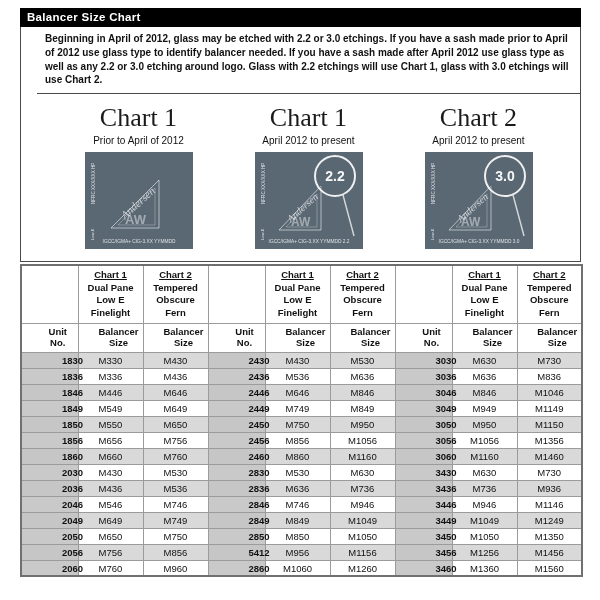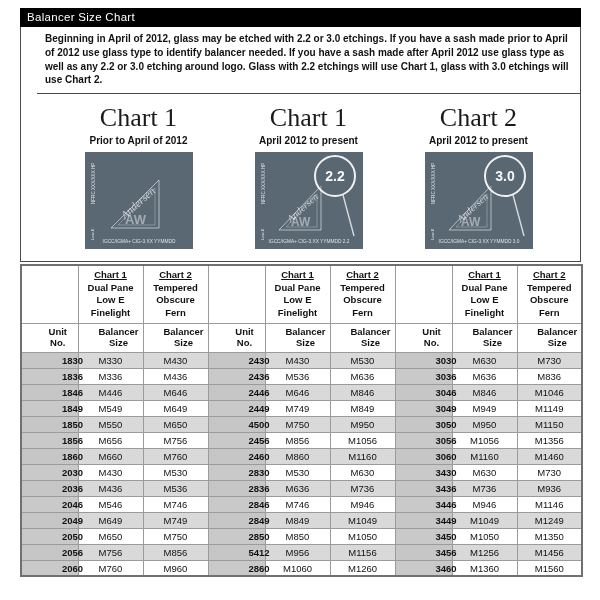--- a/index.html
+++ b/index.html
@@ -3,42 +3,42 @@
 <meta charset="utf-8">
 <style>
   * { margin:0; padding:0; box-sizing:border-box; }
   html,body { width:600px; background:#ffffff; font-family:"Liberation Sans", sans-serif; }
   body { position:relative; height:600px; }
 
   .page { position:absolute; left:20px; top:8px; width:561px; }
 
   .title-bar {
     background:#000000; color:#ffffff;
-    font-size:11.5px; font-weight:normal; letter-spacing:.3px;
+    font-size:11.5px; font-weight:bold; letter-spacing:.3px;
     padding:3px 7px 4px 7px;
   }
 
   .info-box { border:1px solid #4a4a4a; border-top:none;padding-left:16px; }
 
   .intro {
     font-size:10px; font-weight:bold; color:#111;
     line-height:1.38; padding:5px 8px 6px 8px;
     border-bottom:1px solid #4a4a4a;
   }
 
   .figures {
     display:flex; justify-content:center; gap:30px;
     padding:10px 6px 12px 6px; background:#fff;
   }
   .figure { width:140px; text-align:center; }
   .fig-title {
     font-family:"Liberation Serif", serif;
     font-size:26px; color:#1a1a1a; line-height:1.1;
   }
-  .fig-sub { font-size:10px; font-weight:bold; color:#111; margin:2px 0 6px 0; }
+  .fig-sub { font-size:10px; font-weight:normal; color:#111; margin:2px 0 6px 0; }
   .glass {
     width:108px; height:97px; margin:0 auto;
     background:#5a6874;
   }
   .glass svg { display:block; width:108px; height:97px; }
 
   .etch { stroke:rgba(255,255,255,.55); fill:none; stroke-width:1; }
   .etch-thin { stroke:rgba(255,255,255,.45); fill:none; stroke-width:.6; }
   .etch-text { fill:rgba(255,255,255,.8); }
   .brand-text { fill:rgba(255,255,255,.65); font-family:"Liberation Serif", serif; font-style:italic; }
@@ -214,21 +214,21 @@
           <td class="">M749</td>
           <td class="">M849</td>
           <td class="unit">3049</td>
           <td class="">M949</td>
           <td class="">M1149</td>
         </tr>
         <tr>
           <td class="unit">1850</td>
           <td class="">M550</td>
           <td class="">M650</td>
-          <td class="unit">4500</td>
+          <td class="unit">2450</td>
           <td class="">M750</td>
           <td class="">M950</td>
           <td class="unit">3050</td>
           <td class="">M950</td>
           <td class="">M1150</td>
         </tr>
         <tr>
           <td class="unit">1856</td>
           <td class="">M656</td>
           <td class="">M756</td>

